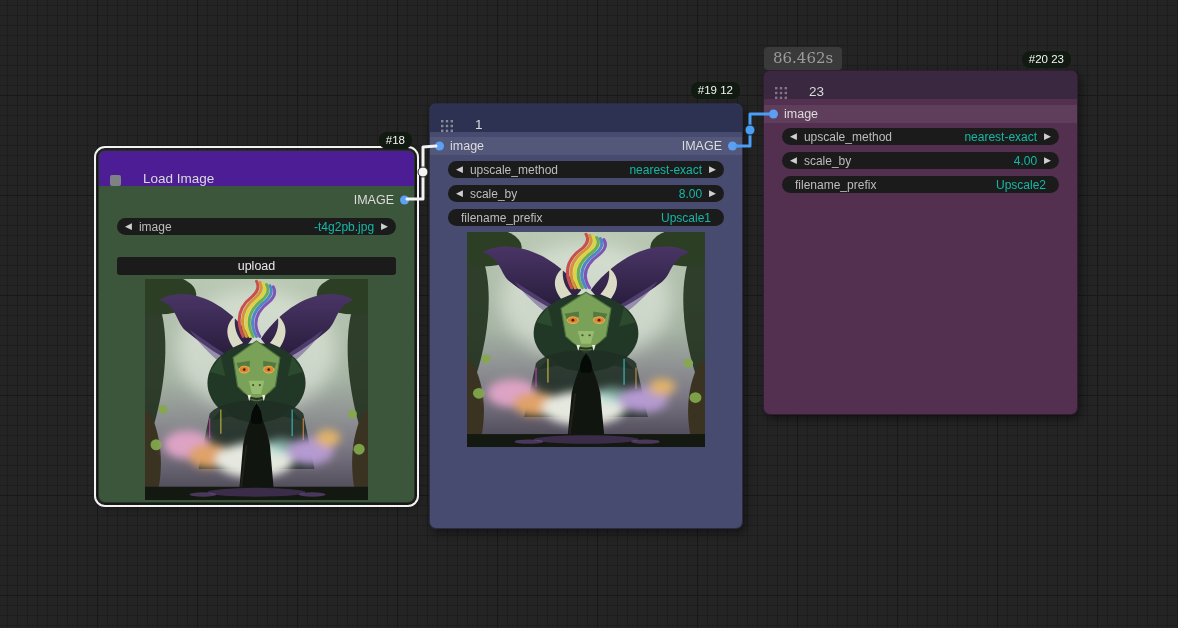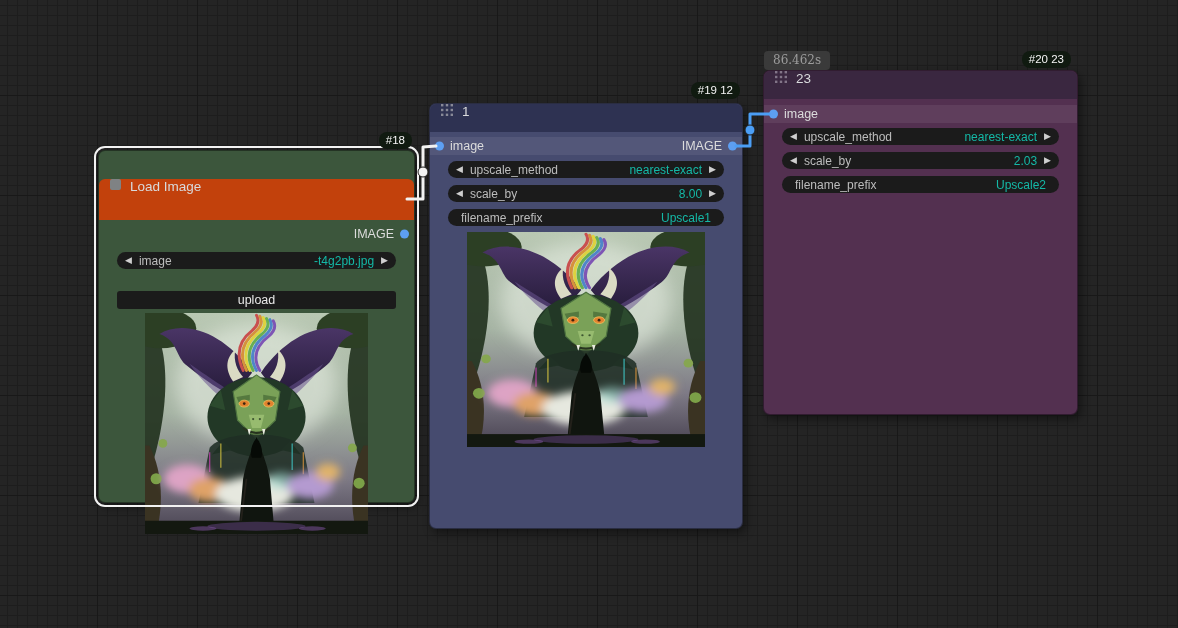--- a/index.html
+++ b/index.html
@@ -16,43 +16,43 @@
     background-size:100px 100px, 100px 100px, 10px 10px, 10px 10px;
     background-position:-3px -5px;
   }
   
   .node {
     position:absolute; border-radius:7px;
     border:1px solid rgba(0,0,0,.4);
     box-shadow:3px 4px 10px rgba(0,0,0,.45);
   }
   .node-header {
-    display:flex; align-items:flex-start; gap:9px;
+    display:flex; align-items:flex-end; gap:22px;
     padding-left:11px; color:#d9dadc; font-size:13.5px;
     border-radius:6px 6px 0 0;
   }
   .node.selected { outline:2px solid #f2f2f2; outline-offset:2px; }
 
   .node-load  { background:#3c563c; }
-  .node-load  .node-header { background:#c2410c; height:41px;margin-top:28px; }
+  .node-load  .node-header { background:#4c1d95; height:35px; }
   .node-up1   { background:#464b6f; }
   .node-up1   .node-header { background:#2e3252; height:28px; }
   .node-up2   { background:#533050; }
   .node-up2   .node-header { background:#3a2740; height:28px; }
 
   .collapse-box { width:11px; height:11px; background:#7f8284; border-radius:2px; flex:0 0 auto; }
   .grid-icon { flex:0 0 auto; display:block; opacity:.75; }
 
   
   .id-badge {
     position:absolute; color:#f5f5f5; font-size:11.5px;
     background:#101a10; padding:2px 7px 3px; border-radius:8px; white-space:nowrap;
   }
   .runtime-badge {
-    position:absolute; color:#9c9c9c; font-size:12px;
+    position:absolute; color:#9c9c9c; font-size:15px;
     font-family:"DejaVu Serif", serif;
     background:#3a3a3a; padding:2px 9px 3px; border-radius:4px; white-space:nowrap;
   }
 
   
   .slot-row { position:relative; display:flex; align-items:center; height:18px;
               font-size:12.5px; color:#dcdcdc; }
   .slot-dot { position:absolute; width:9px; height:9px; border-radius:50%;
               top:50%; transform:translateY(-50%); }
   .dot-image { background:#5d9ff2; }
@@ -279,21 +279,21 @@
     </div>
     <div class="widget" style="margin-top:5px;">
       <span class="arrow">◀</span>
       <span class="wlabel">upscale_method</span>
       <span class="wvalue">nearest-exact</span>
       <span class="arrow">▶</span>
     </div>
     <div class="widget" style="margin-top:7px;">
       <span class="arrow">◀</span>
       <span class="wlabel">scale_by</span>
-      <span class="wvalue">2.03</span>
+      <span class="wvalue">4.00</span>
       <span class="arrow">▶</span>
     </div>
     <div class="widget no-arrows" style="margin-top:7px;">
       <span class="wlabel">filename_prefix</span>
       <span class="wvalue">Upscale2</span>
     </div>
   </div>
 
   <svg id="wires" width="1178" height="628" viewBox="0 0 1178 628">
     <polyline points="407,199 423,199 423,147 436,146" fill="none" stroke-width="3" stroke-linejoin="round" stroke-linecap="round" stroke="#f2f2f2"></polyline>

